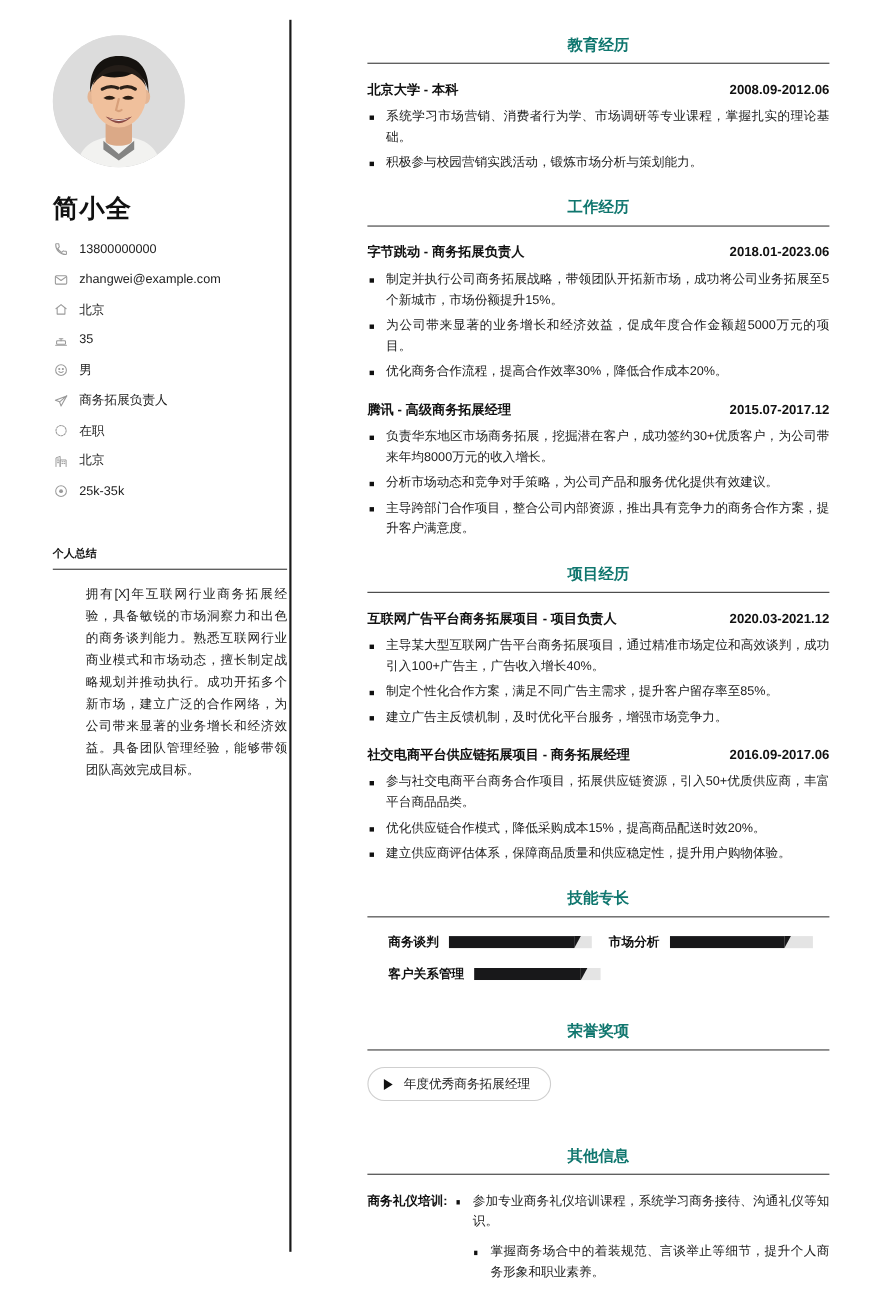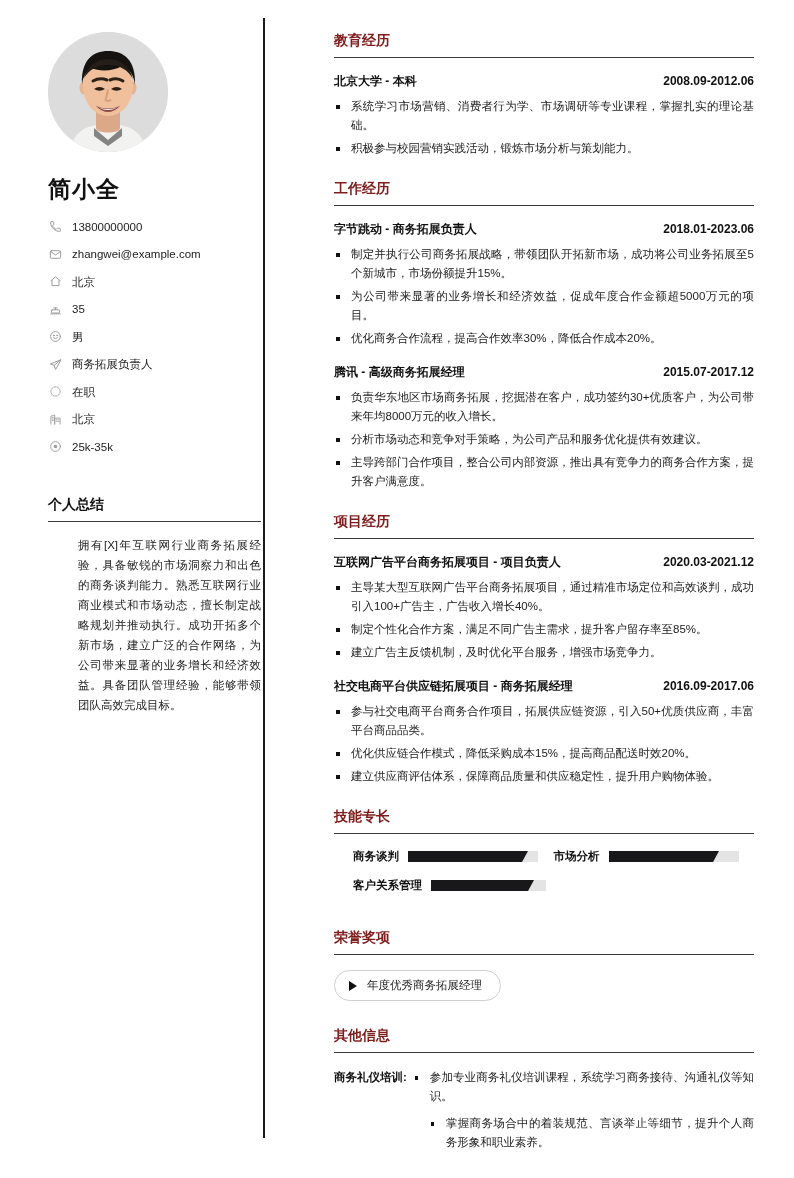--- a/index.html
+++ b/index.html
@@ -80,21 +80,21 @@
     display: flex;
     align-items: center;
     justify-content: center;
   }
   .contact-icon svg { display: block; }
 
   .side-section {
     margin-top: 42px;
   }
   .side-head {
-    font-size: 14px;
+    font-size: 10px;
     font-weight: bold;
     color: #111;
     padding-bottom: 7px;
     border-bottom: 1px solid #3a3a3a;
     margin-bottom: 13px;
   }
   .side-body {
     font-size: 11.5px;
     line-height: 20px;
     color: #222;
@@ -105,24 +105,25 @@
   
   .main {
     flex: 1;
     box-sizing: border-box;
     padding: 32px 40px 0 45px;
   }
   .section { margin-bottom: 4px; }
   .section-head {
     font-size: 14px;
     font-weight: bold;
-    color: #7f1d1d;
+    color: #0f766e;
     padding-bottom: 7px;
     border-bottom: 1px solid #3a3a3a;
     margin-bottom: 15px;
+    text-align: center;
   }
   .section + .section { margin-top: 22px; }
 
   .entry { margin-bottom: 16px; }
   .entry:last-child { margin-bottom: 0; }
   .entry-head {
     display: flex;
     justify-content: space-between;
     align-items: baseline;
     font-size: 12px;
@@ -209,21 +210,21 @@
   .award-list { display: flex; flex-wrap: wrap; }
   .award-pill {
     display: inline-flex;
     align-items: center;
     border: 1px solid #cfcfcf;
     border-radius: 16px;
     padding: 7px 18px 7px 14px;
     font-size: 11.5px;
     color: #222;
     margin-right: 10px;
-    margin-bottom: 4px;
+    margin-bottom: 19px;
   }
   .award-tri {
     width: 0;
     height: 0;
     border-left: 8px solid #111;
     border-top: 5px solid transparent;
     border-bottom: 5px solid transparent;
     margin-right: 10px;
   }
 

